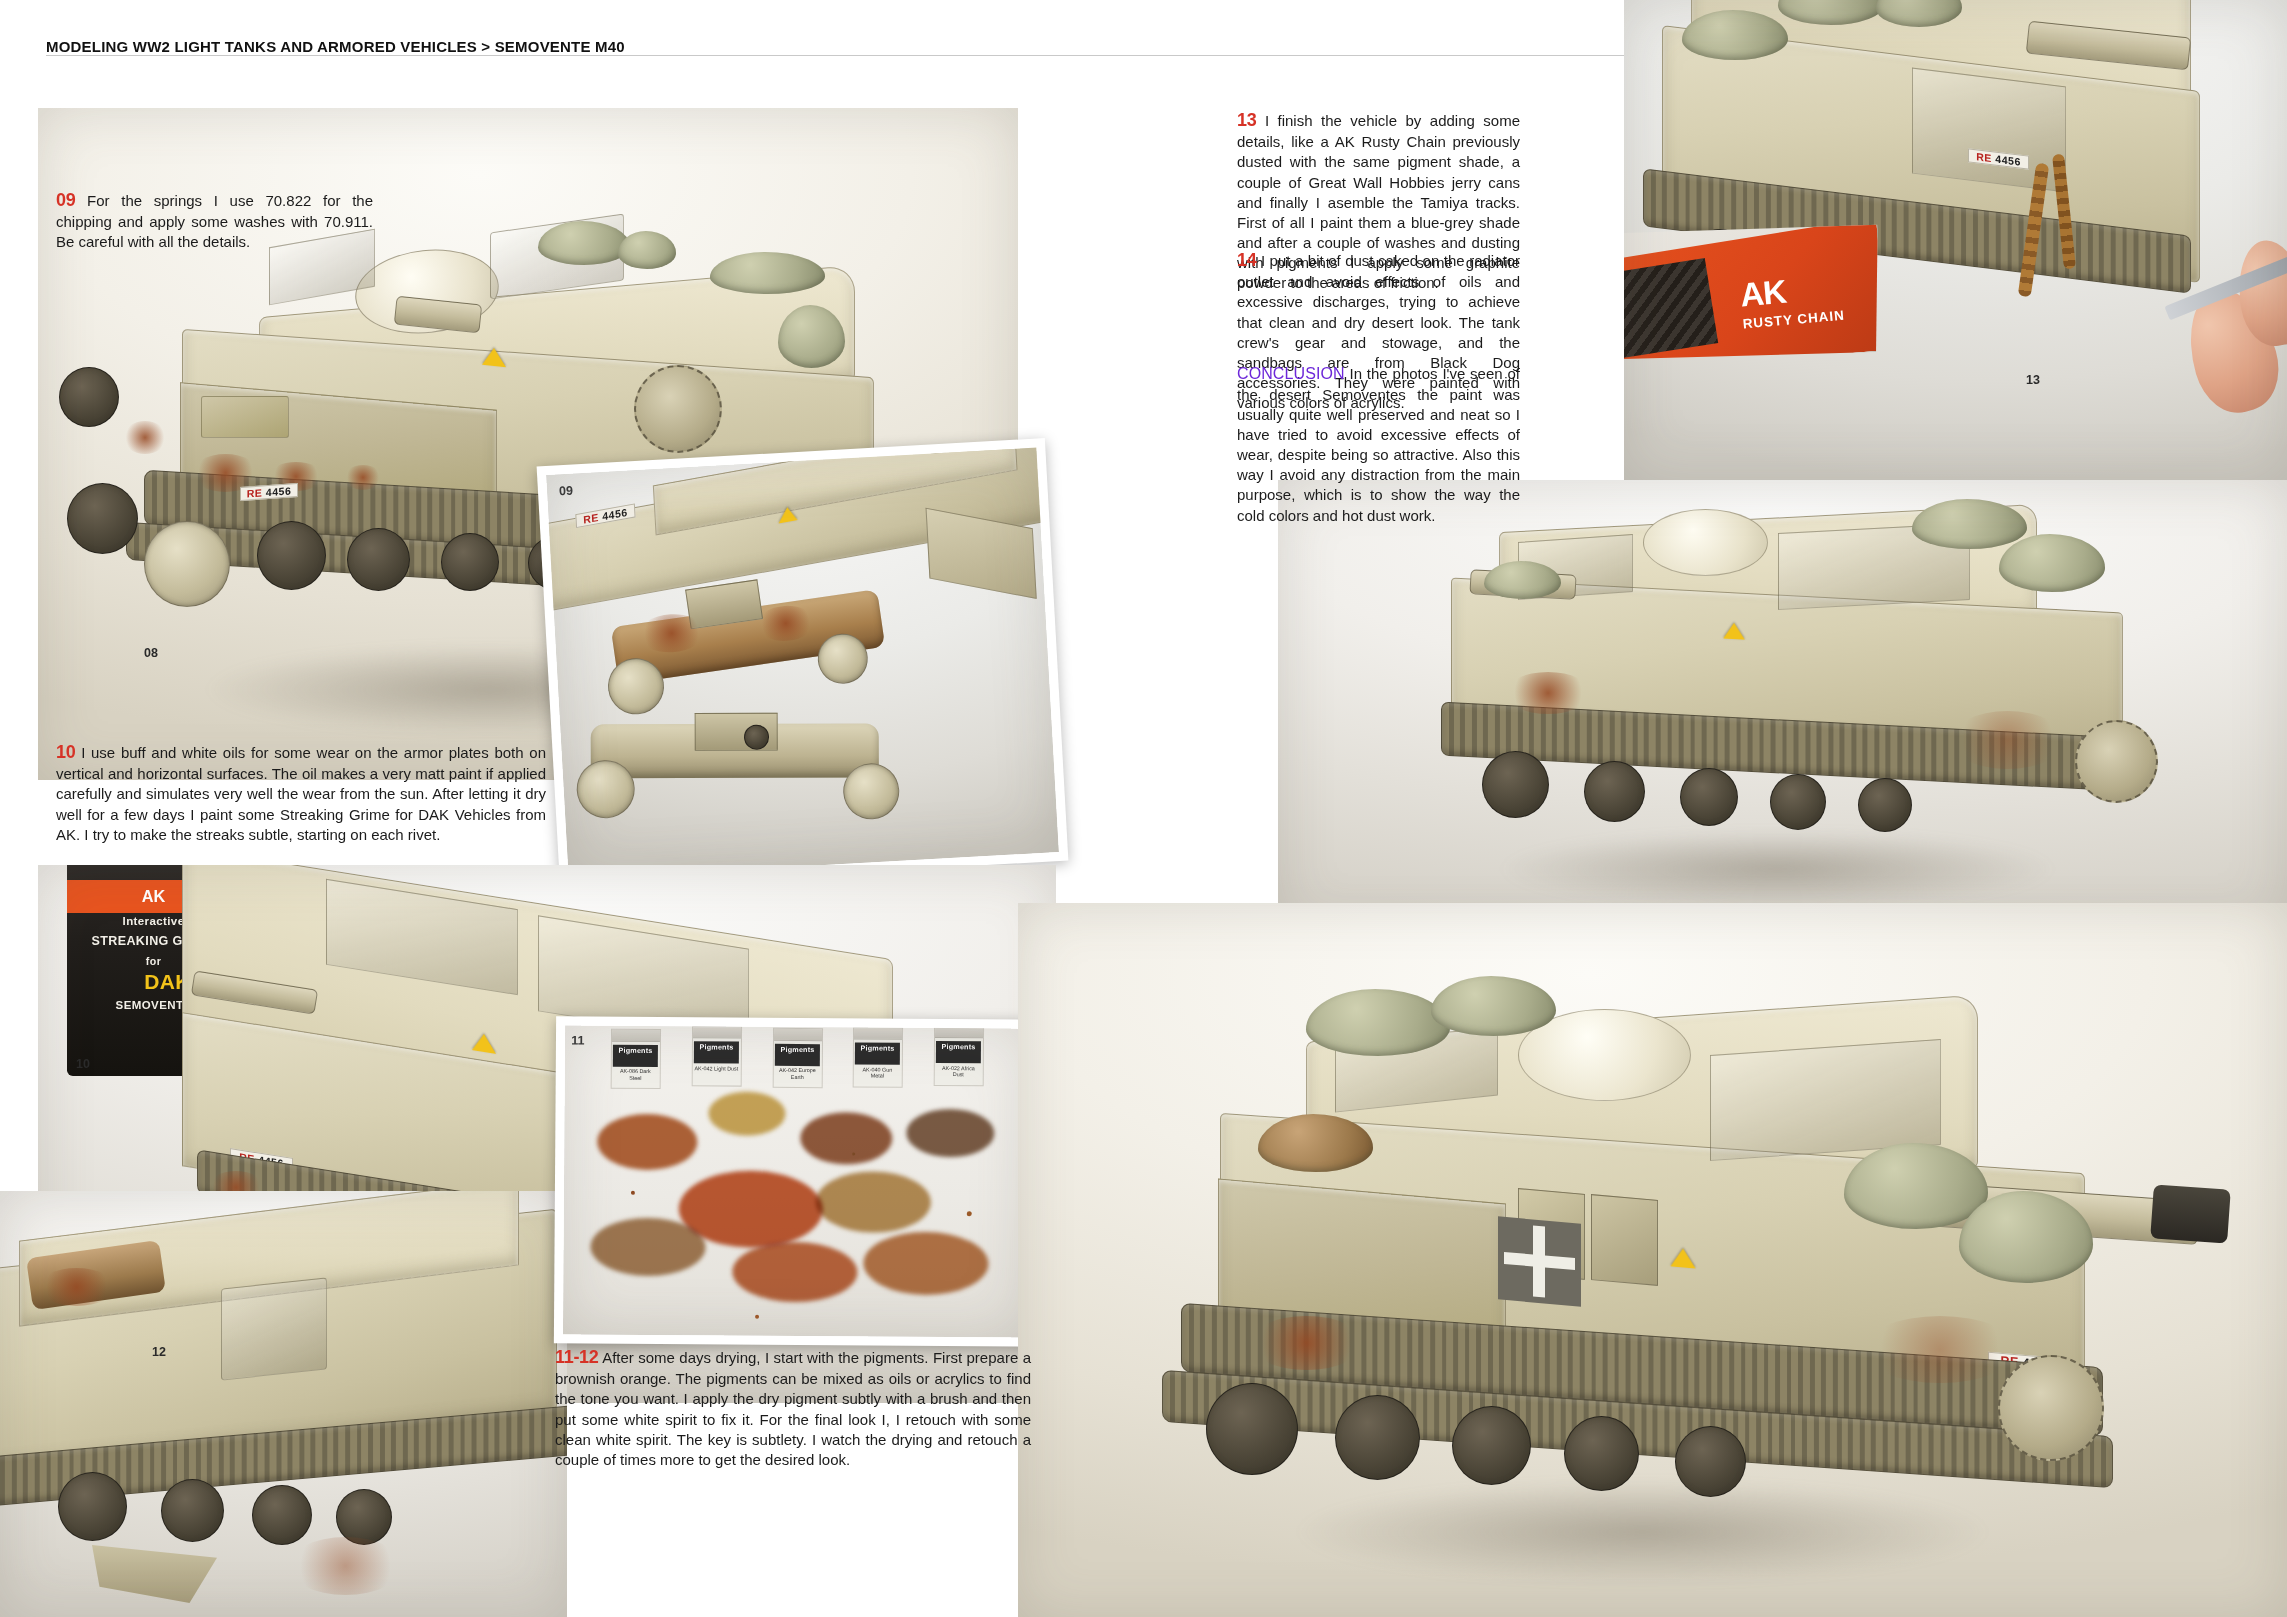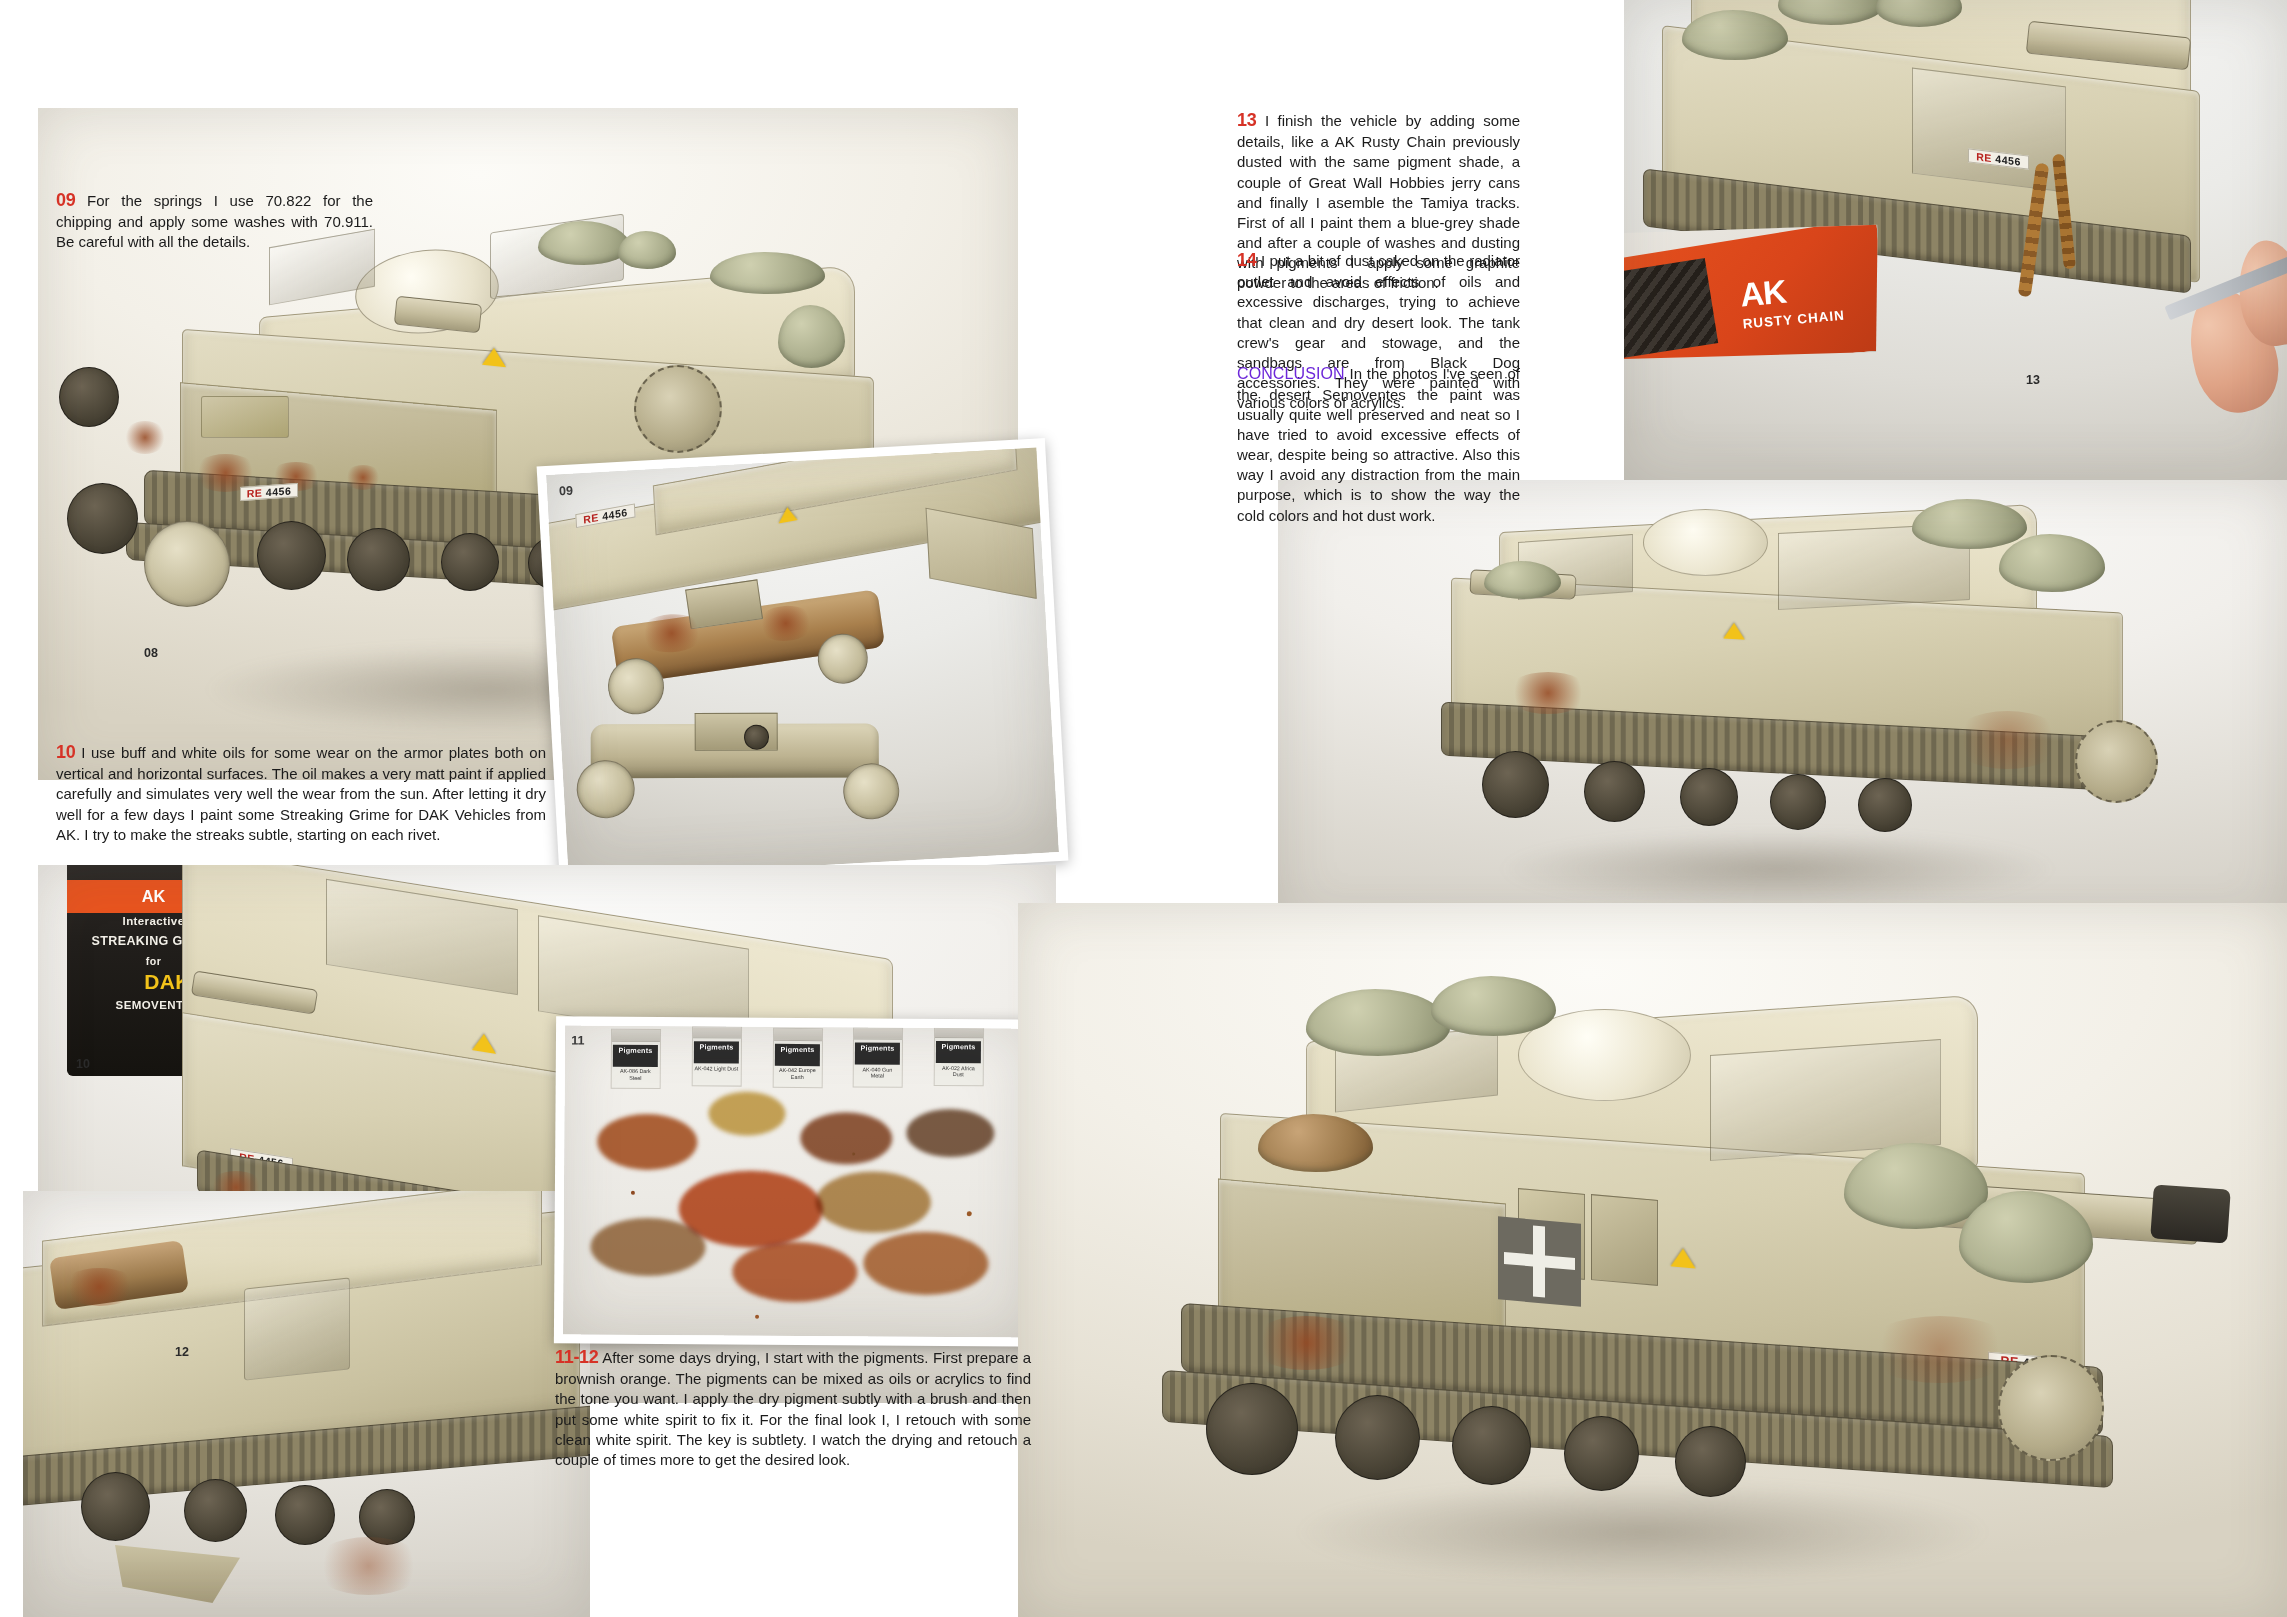--- a/index.html
+++ b/index.html
@@ -254,20 +254,29 @@
     position: absolute; inset: 0;
     box-shadow: inset 0 0 58px rgba(90,84,70,.18);
     pointer-events: none;
   }
 </style>
 </head>
 <body>
 
 <div class="spread">
 
+  <div class="runhead">
+    <div class="left">
+      <span>MODELING WW2 LIGHT TANKS AND ARMORED VEHICLES</span>
+      <span class="sep">&gt;</span>
+      <span>SEMOVENTE M40</span>
+    </div>
+    <div class="right">76 &gt; 77</div>
+    <div class="rule"></div>
+  </div>
 
   <div class="photo" id="fig08" style="left:38px; top:108px; width:980px; height:672px;">
     <div class="bg-studio warm"></div>
     <div class="shadowblob" style="left:58px; top:519px; width:788px; height:125px;"></div>
 
     <div class="hull top" style="left:221px; top:183px; width:596px; height:115px; border-radius:7.7px 27px 5.8px 5.8px; transform:skewY(-5deg);"></div>
     <div class="hull" style="left:144px; top:245px; width:692px; height:159px; border-radius:5.8px; transform:skewY(4deg);"></div>
     <div class="hull dark" style="left:142px; top:288px; width:317px; height:115px; transform:skewY(5deg);"></div>
 
     <div style="position:absolute;left:317px;top:142px;width:144px;height:83px;border-radius:50%;background:radial-gradient(circle at 40% 30%,#fffdf4,#e9e3cd 60%,#cfc8ae 100%);border:1px solid rgba(120,112,88,.6);transform:rotate(-6deg);"></div>
@@ -367,21 +376,21 @@
       <span class="lo">4456</span>
     </div>
     <div class="track" style="left:159px;top:336px;width:653px;height:44px;transform:skewY(9deg);border-radius:7.7px;"></div>
     <div class="wheel dark" style="left:202px;top:377px;width:61px;height:61px;"></div>
     <div class="wheel dark" style="left:307px;top:394px;width:58px;height:58px;"></div>
     <div class="rust" style="left:169px;top:306px;width:58px;height:33px;"></div>
     <div class="vignette"></div>
     <div class="cap" style="left:38px; top:192px;">10</div>
   </div>
 
-  <div class="photo" id="fig12" style="left:0px; top:1191px; width:567px; height:427px;margin-left:23px;">
+  <div class="photo" id="fig12" style="left:0px; top:1191px; width:567px; height:427px;">
     <div class="bg-studio"></div>
     <div class="hull" style="left:-19px;top:48px;width:576px;height:202px;transform:skewY(-6deg);border-radius:5.8px;"></div>
     <div class="hull top" style="left:19px;top:19px;width:500px;height:86px;transform:skewY(-7deg);"></div>
     <div class="plate" style="left:221px;top:92px;width:106px;height:92px;transform:skewY(-6deg);border-radius:3.8px;"></div>
     <div style="position:absolute;left:29px;top:58px;width:134px;height:52px;border-radius:9.6px;background:linear-gradient(180deg,#c7a57a,#9c7a4c 60%,#6f5330 100%);transform:rotate(-8deg);"></div>
     <div class="track" style="left:-19px;top:240px;width:596px;height:50px;transform:skewY(-5deg);border-radius:7.7px;"></div>
     <div class="wheel dark" style="left:58px;top:281px;width:69px;height:69px;"></div>
     <div class="wheel dark" style="left:161px;top:288px;width:63px;height:63px;"></div>
     <div class="wheel dark" style="left:252px;top:294px;width:60px;height:60px;"></div>
     <div class="wheel dark" style="left:336px;top:298px;width:56px;height:56px;"></div>

